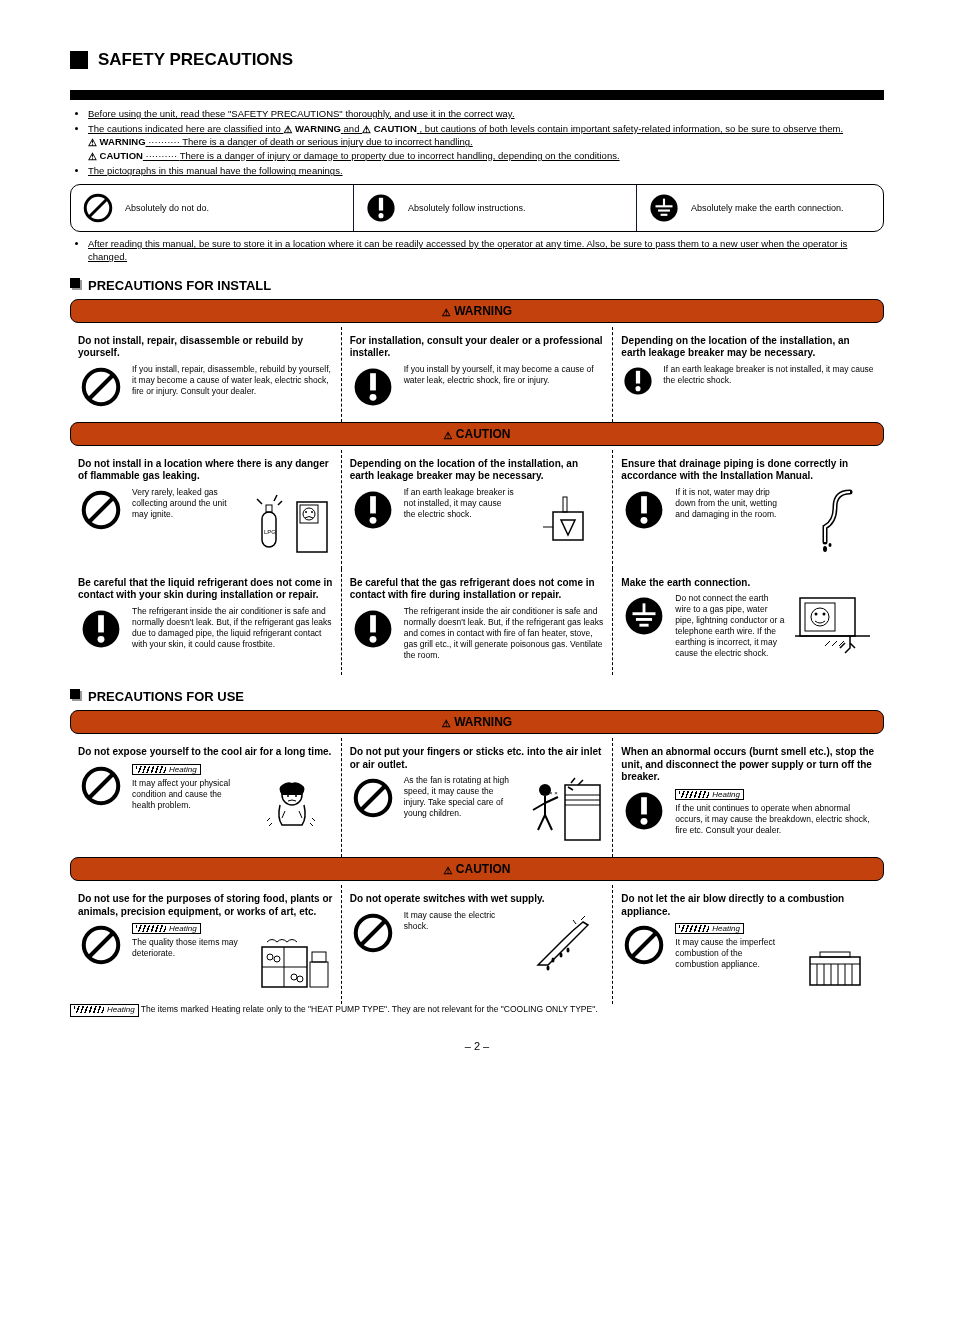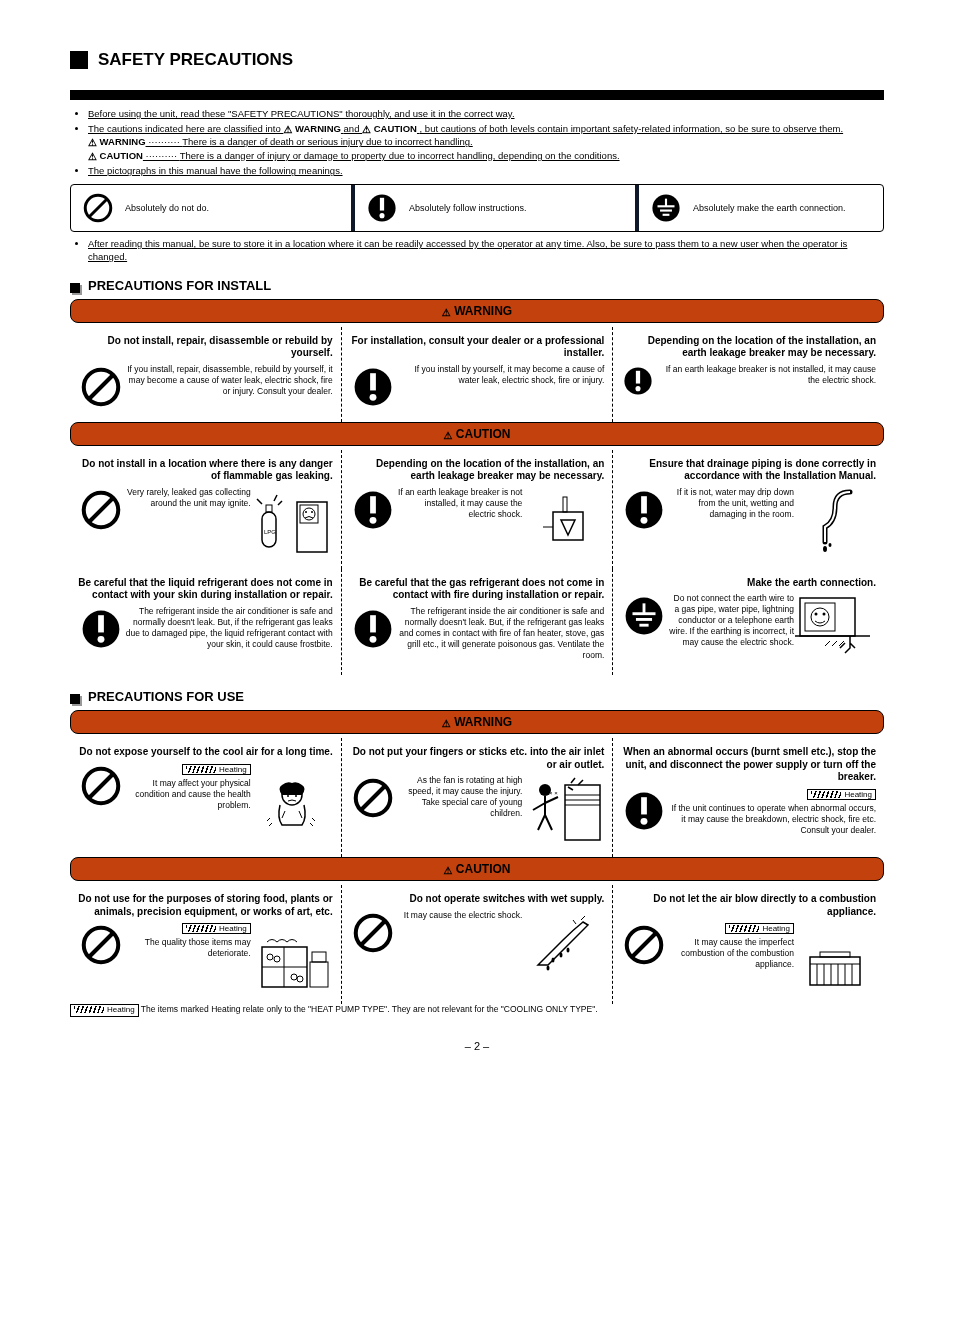--- a/index.html
+++ b/index.html
@@ -45,44 +45,44 @@
   .wc {
     display: inline-block;
     font-weight: bold;
   }
   .tri {
     font-size: 10px;
     vertical-align: -1px;
   }
   .pictograph-box {
     border: 1px solid #000;
-    border-radius: 4px;
+    border-radius: 10px;
     display: flex;
     margin: 6px 0;
   }
   .picto-cell {
     display: flex;
     align-items: center;
     padding: 6px 10px;
     gap: 10px;
     flex: 1;
   }
-  .picto-cell + .picto-cell { border-left: 4px solid #0f172a; margin-left: 36px; }
+  .picto-cell + .picto-cell { border-left: 1px solid #0f172a; margin-left: 36px; }
   .picto-text {
     font-size: 9px;
     line-height: 1.2;
   }
   .icon {
     width: 34px;
     height: 34px;
     flex-shrink: 0;
   }
   .subsection {
     display: flex;
-    align-items: flex-end;
+    align-items: flex-start;
     gap: 8px;
     margin-top: 14px;
     margin-bottom: 6px;
   }
   .sub-square {
     width: 10px;
     height: 10px;
     background: #000;
     box-shadow: 2px 2px 0 #999;
   }
@@ -95,40 +95,39 @@
     border-radius: 8px;
     background: #c2410c;
     text-align: center;
     font-size: 12px;
     font-weight: bold;
     padding: 4px 0;
     margin-bottom: 4px;
   }
   .grid3 {
     display: flex;
-    text-align: right;
   }
   .cell {
     flex: 1;
     padding: 8px 8px 12px 8px;
     position: relative;
   }
   .cell + .cell {
     border-left: 1px dashed #000;
   }
   .cell-title {
     font-size: 10px;
     font-weight: bold;
     margin-bottom: 4px;
     line-height: 1.25;
   }
   .cell-body {
     display: flex;
     align-items: flex-start;
-    gap: 0;
+    gap: 8px;
   }
   .cell-text {
     font-size: 8.5px;
     line-height: 1.3;
     flex: 1;
   }
   .cell-icon {
     width: 46px;
     height: 46px;
     flex-shrink: 0;
@@ -140,20 +139,21 @@
     display: flex;
     align-items: center;
     justify-content: center;
   }
   .cell-img svg { width: 100%; height: 100%; }
   .heating-badge {
     display: inline-block;
     border: 1px solid #000;
     font-size: 8px;
     padding: 0 3px;
+    font-style: italic;
     margin-bottom: 3px;
   }
   .heating-badge::before {
     content: "";
     display: inline-block;
     width: 30px;
     height: 7px;
     background: repeating-linear-gradient(110deg, #000 0 1.5px, transparent 1.5px 4px);
     margin-right: 3px;
     vertical-align: -1px;

